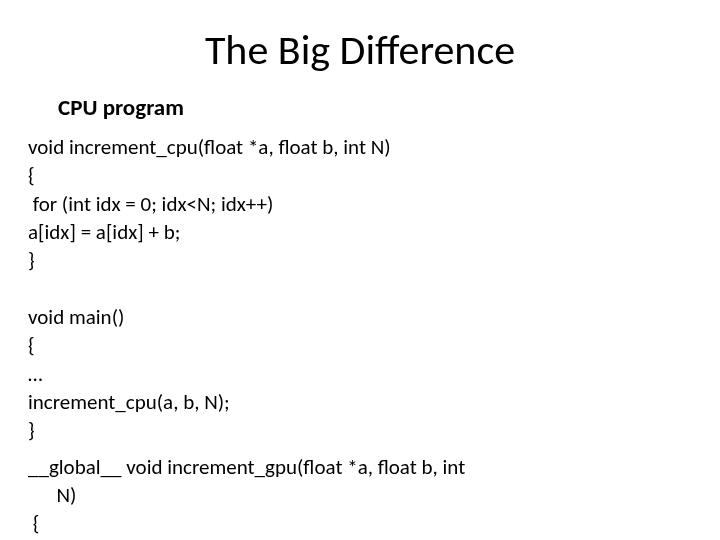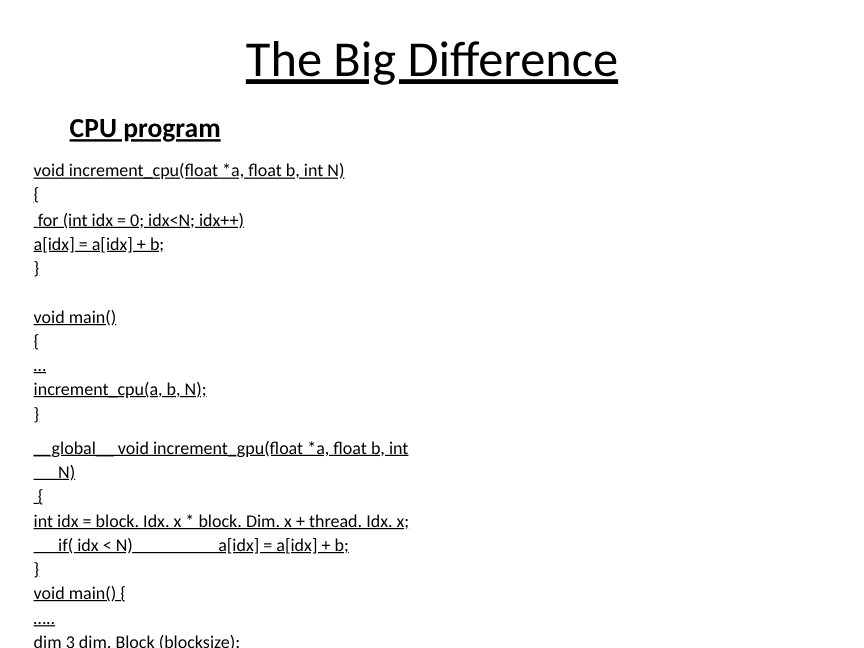--- a/index.html
+++ b/index.html
@@ -10,21 +10,20 @@
     background: #fff;
     font-family: Calibri, "Segoe UI", Arial, sans-serif;
     color: #000;
     overflow: hidden;
   }
   .slide {
     width: 720px;
     height: 540px;
     box-sizing: border-box;
     padding: 18px 28px 0 28px;
-    text-decoration: underline;
   }
   .title {
     font-size: 42px;
     text-align: center;
     margin: 6px 0 18px 0;
     font-weight: 400;
   }
   .cols {
     display: flex;
     flex-direction: column;
@@ -41,21 +40,21 @@
     font-weight: 700;
     margin: 0 0 12px 0;
   }
   .col-head-left {
     padding-left: 30px;
   }
   .col-head-right {
     padding-left: 40px;
   }
   .code {
-    font-size: 15px;
+    font-size: 21px;
     line-height: 1.35;
     white-space: pre-wrap;
     font-family: Calibri, "Segoe UI", Arial, sans-serif;
   }
 </style>
 </head>
 <body>
 
 <div class="slide">
   <h1 class="title">The Big Difference</h1>

